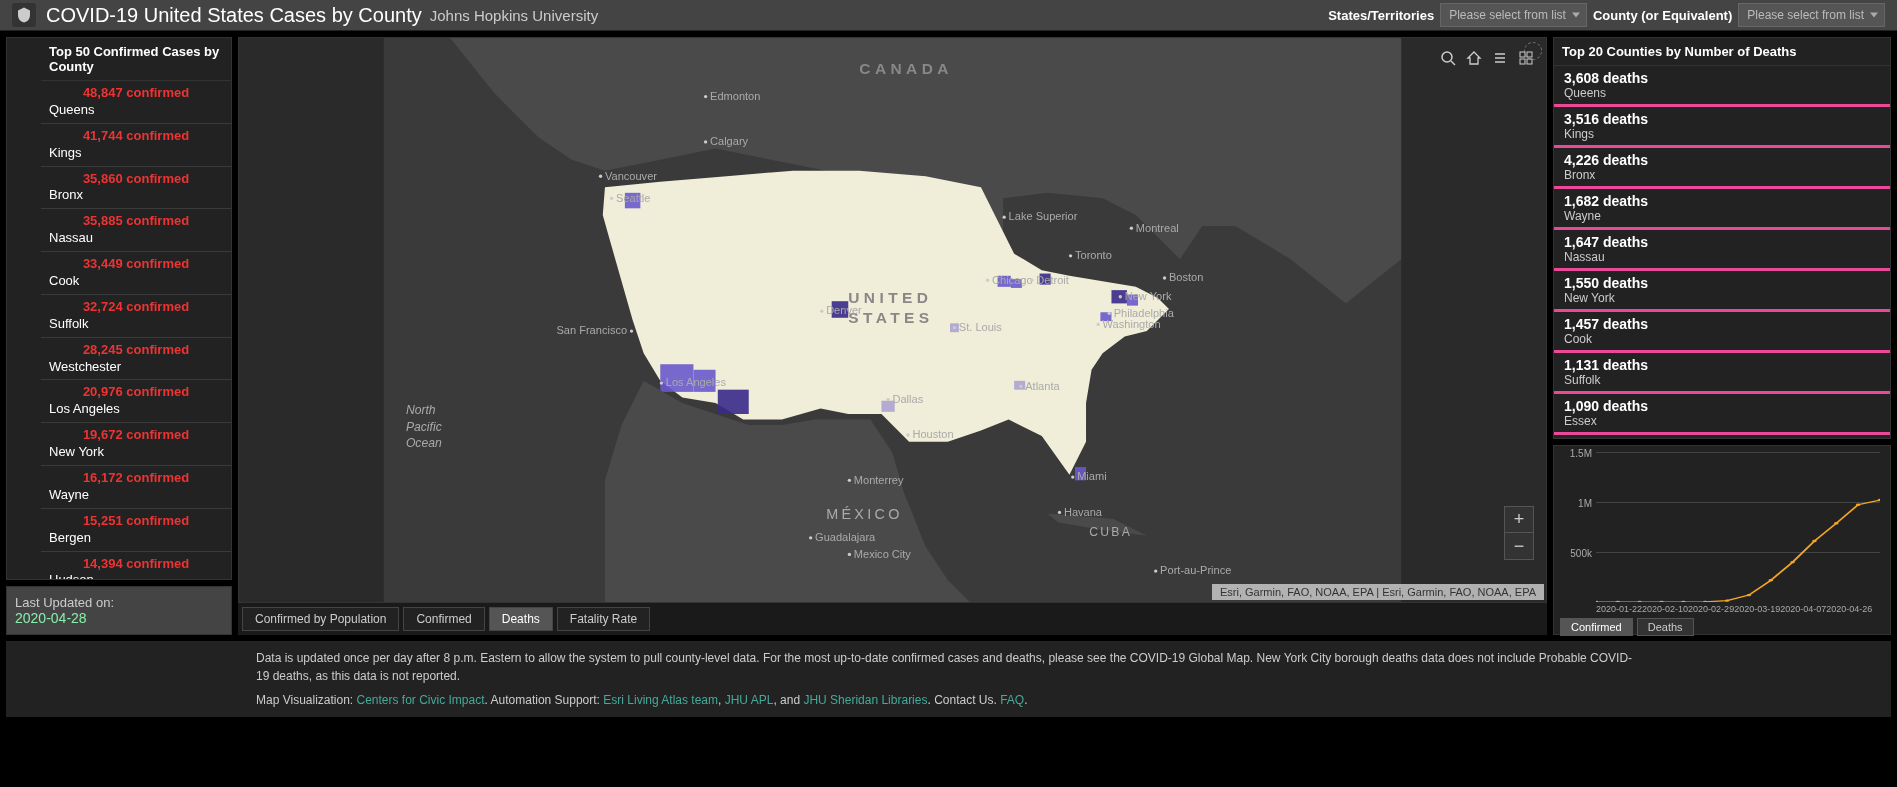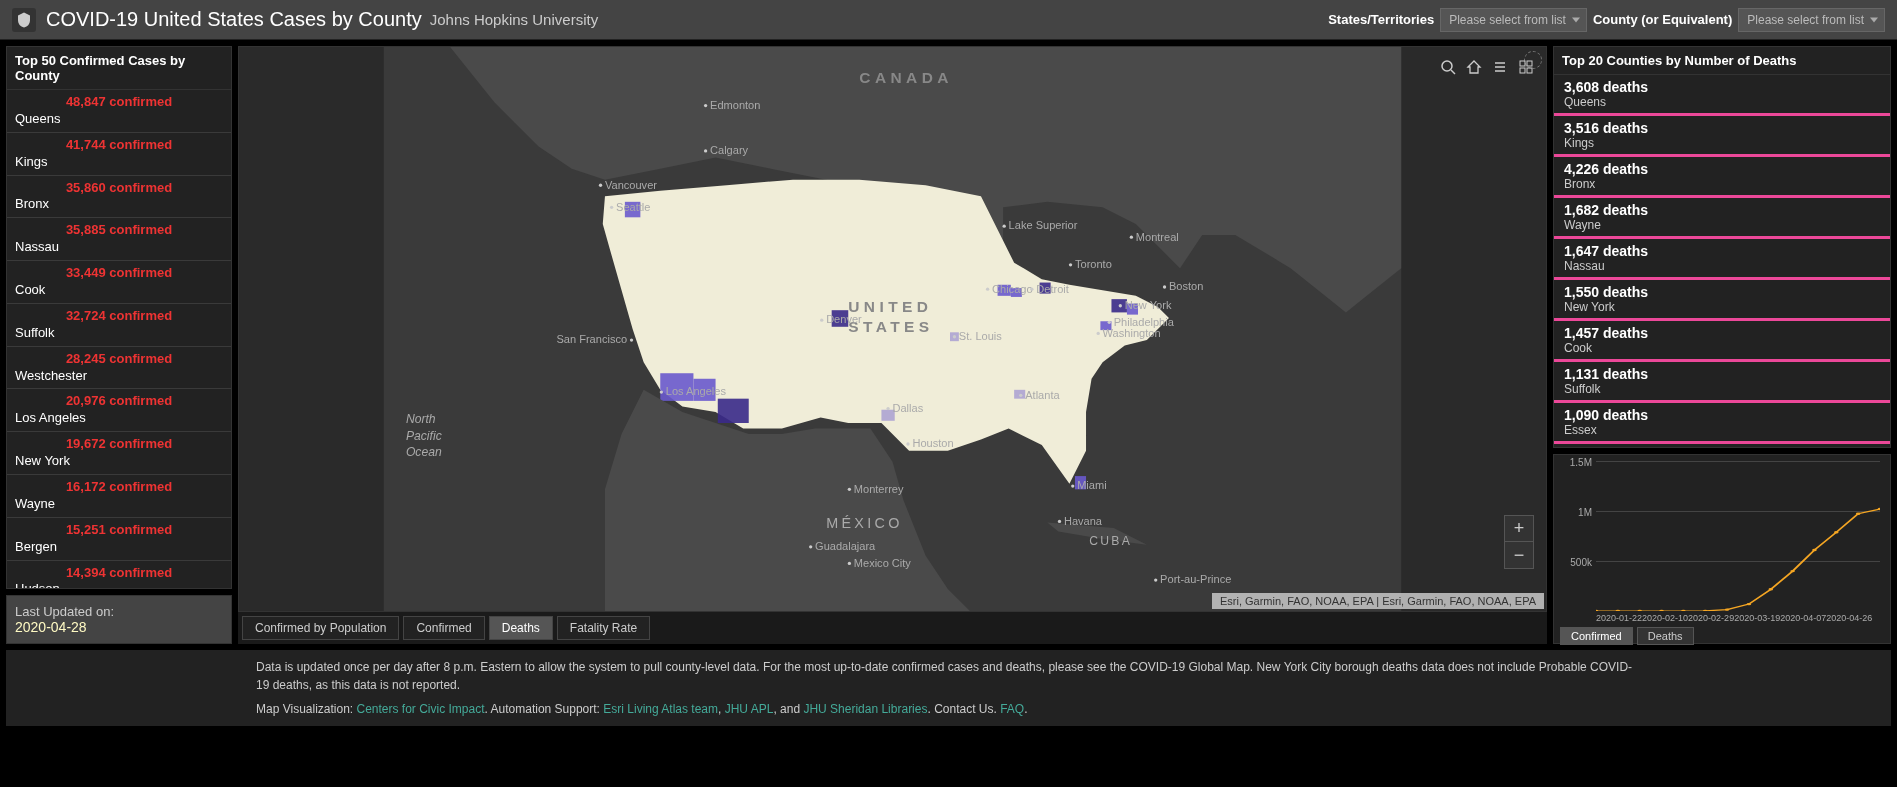--- a/index.html
+++ b/index.html
@@ -5,21 +5,21 @@
 * { margin: 0; padding: 0; box-sizing: border-box; }
 body {
   font-family: Arial, Helvetica, sans-serif;
   background: #000;
   color: #fff;
   overflow: hidden;
   width: 1897px;
   height: 787px;
 }
 .header {
-  height: 40px;
+  height: 31px;
   background: #444;
   display: flex;
   align-items: center;
   padding: 0 12px;
   border-bottom: 1px solid #222;
 }
 .header-logo {
   width: 24px;
   height: 24px;
   margin-right: 10px;
@@ -61,20 +61,21 @@
   flex-direction: column;
   gap: 6px;
 }
 .panel-box {
   background: #222;
   border: 1px solid #333;
 }
 .cases-box {
   flex: 1;
   overflow-y: auto;
+  padding-left: 34px;
 }
 .panel-title {
   font-size: 13px;
   font-weight: bold;
   padding: 6px 8px;
   color: #fff;
   border-bottom: 1px solid #333;
 }
 .case-item {
   padding: 4px 8px;
@@ -83,21 +84,21 @@
   line-height: 1.3;
 }
 .case-value { color: #e33; font-size: 13px; font-weight: bold; text-align: center; }
 .case-label { color: #fff; font-size: 13px; }
 .updated-box {
   padding: 8px;
   background: #444;
   font-size: 13px;
   color: #ccc;
 }
-.updated-box .date { color: #fef9c3; font-size: 14px; }
+.updated-box .date { color: #86efac; font-size: 14px; }
 .panel-center {
   flex: 1;
   display: flex;
   flex-direction: column;
   text-align: right;
 }
 .map-box {
   flex: 1;
   background: #2a2a2a;
   position: relative;

